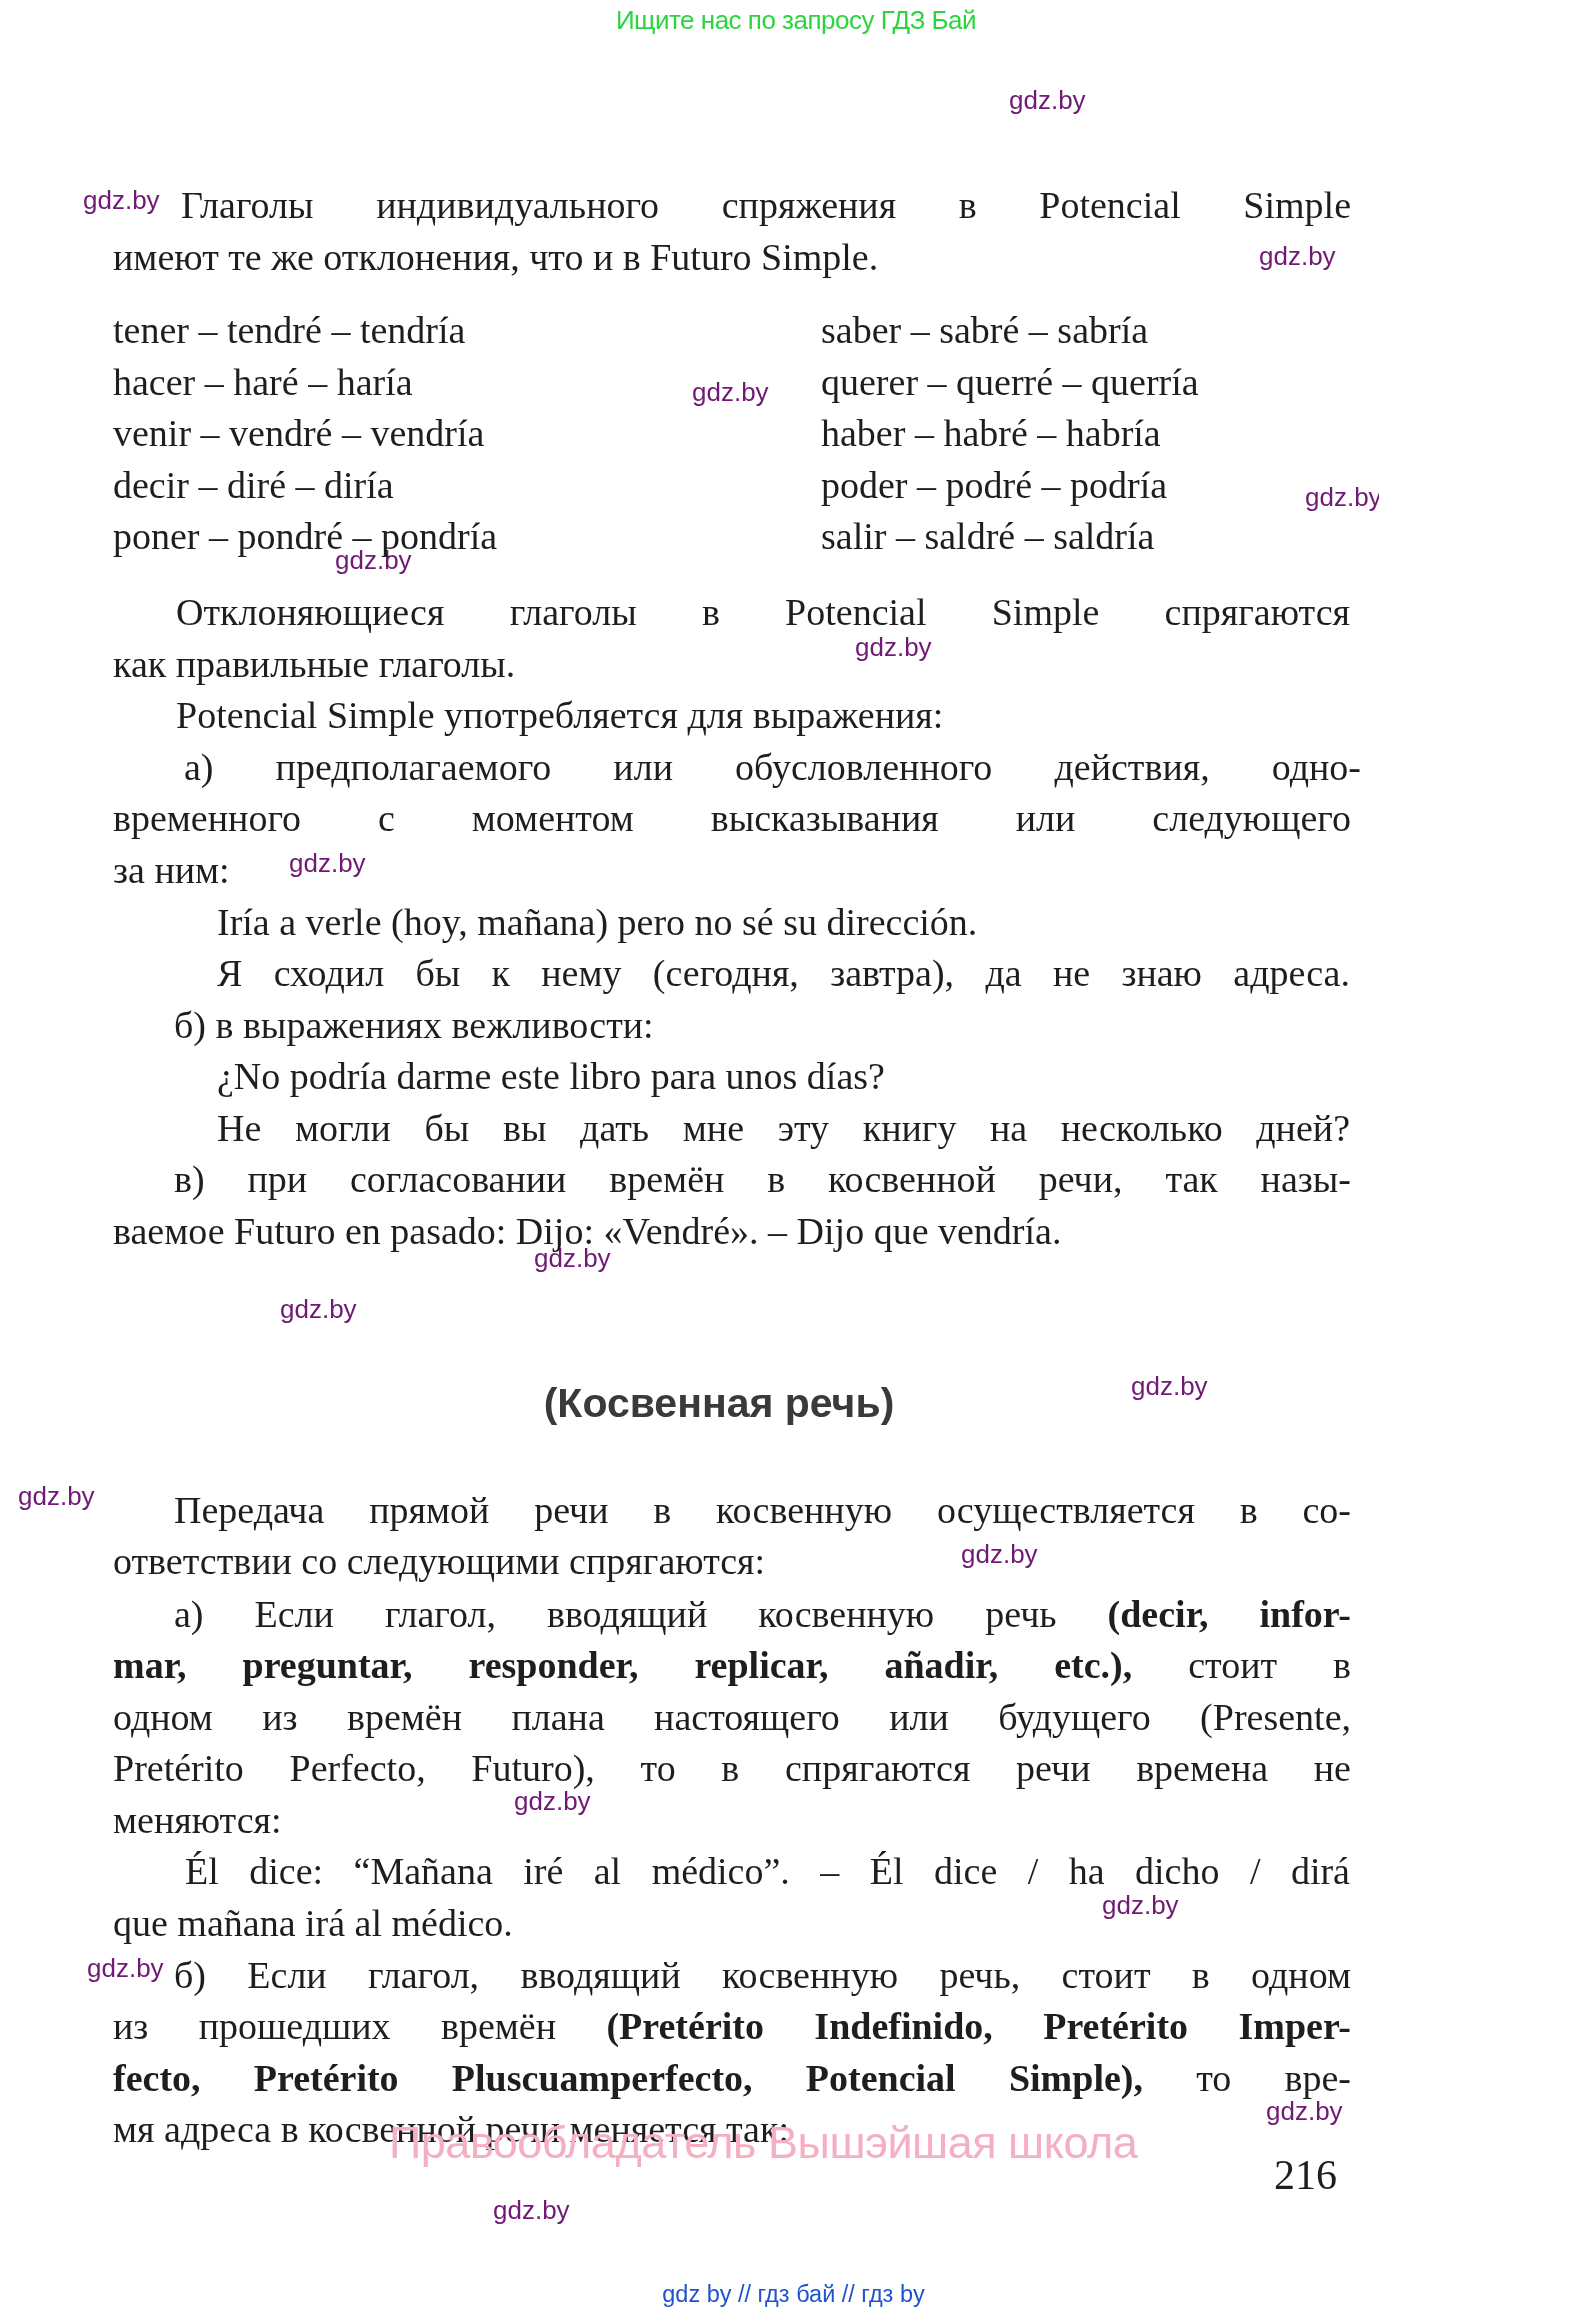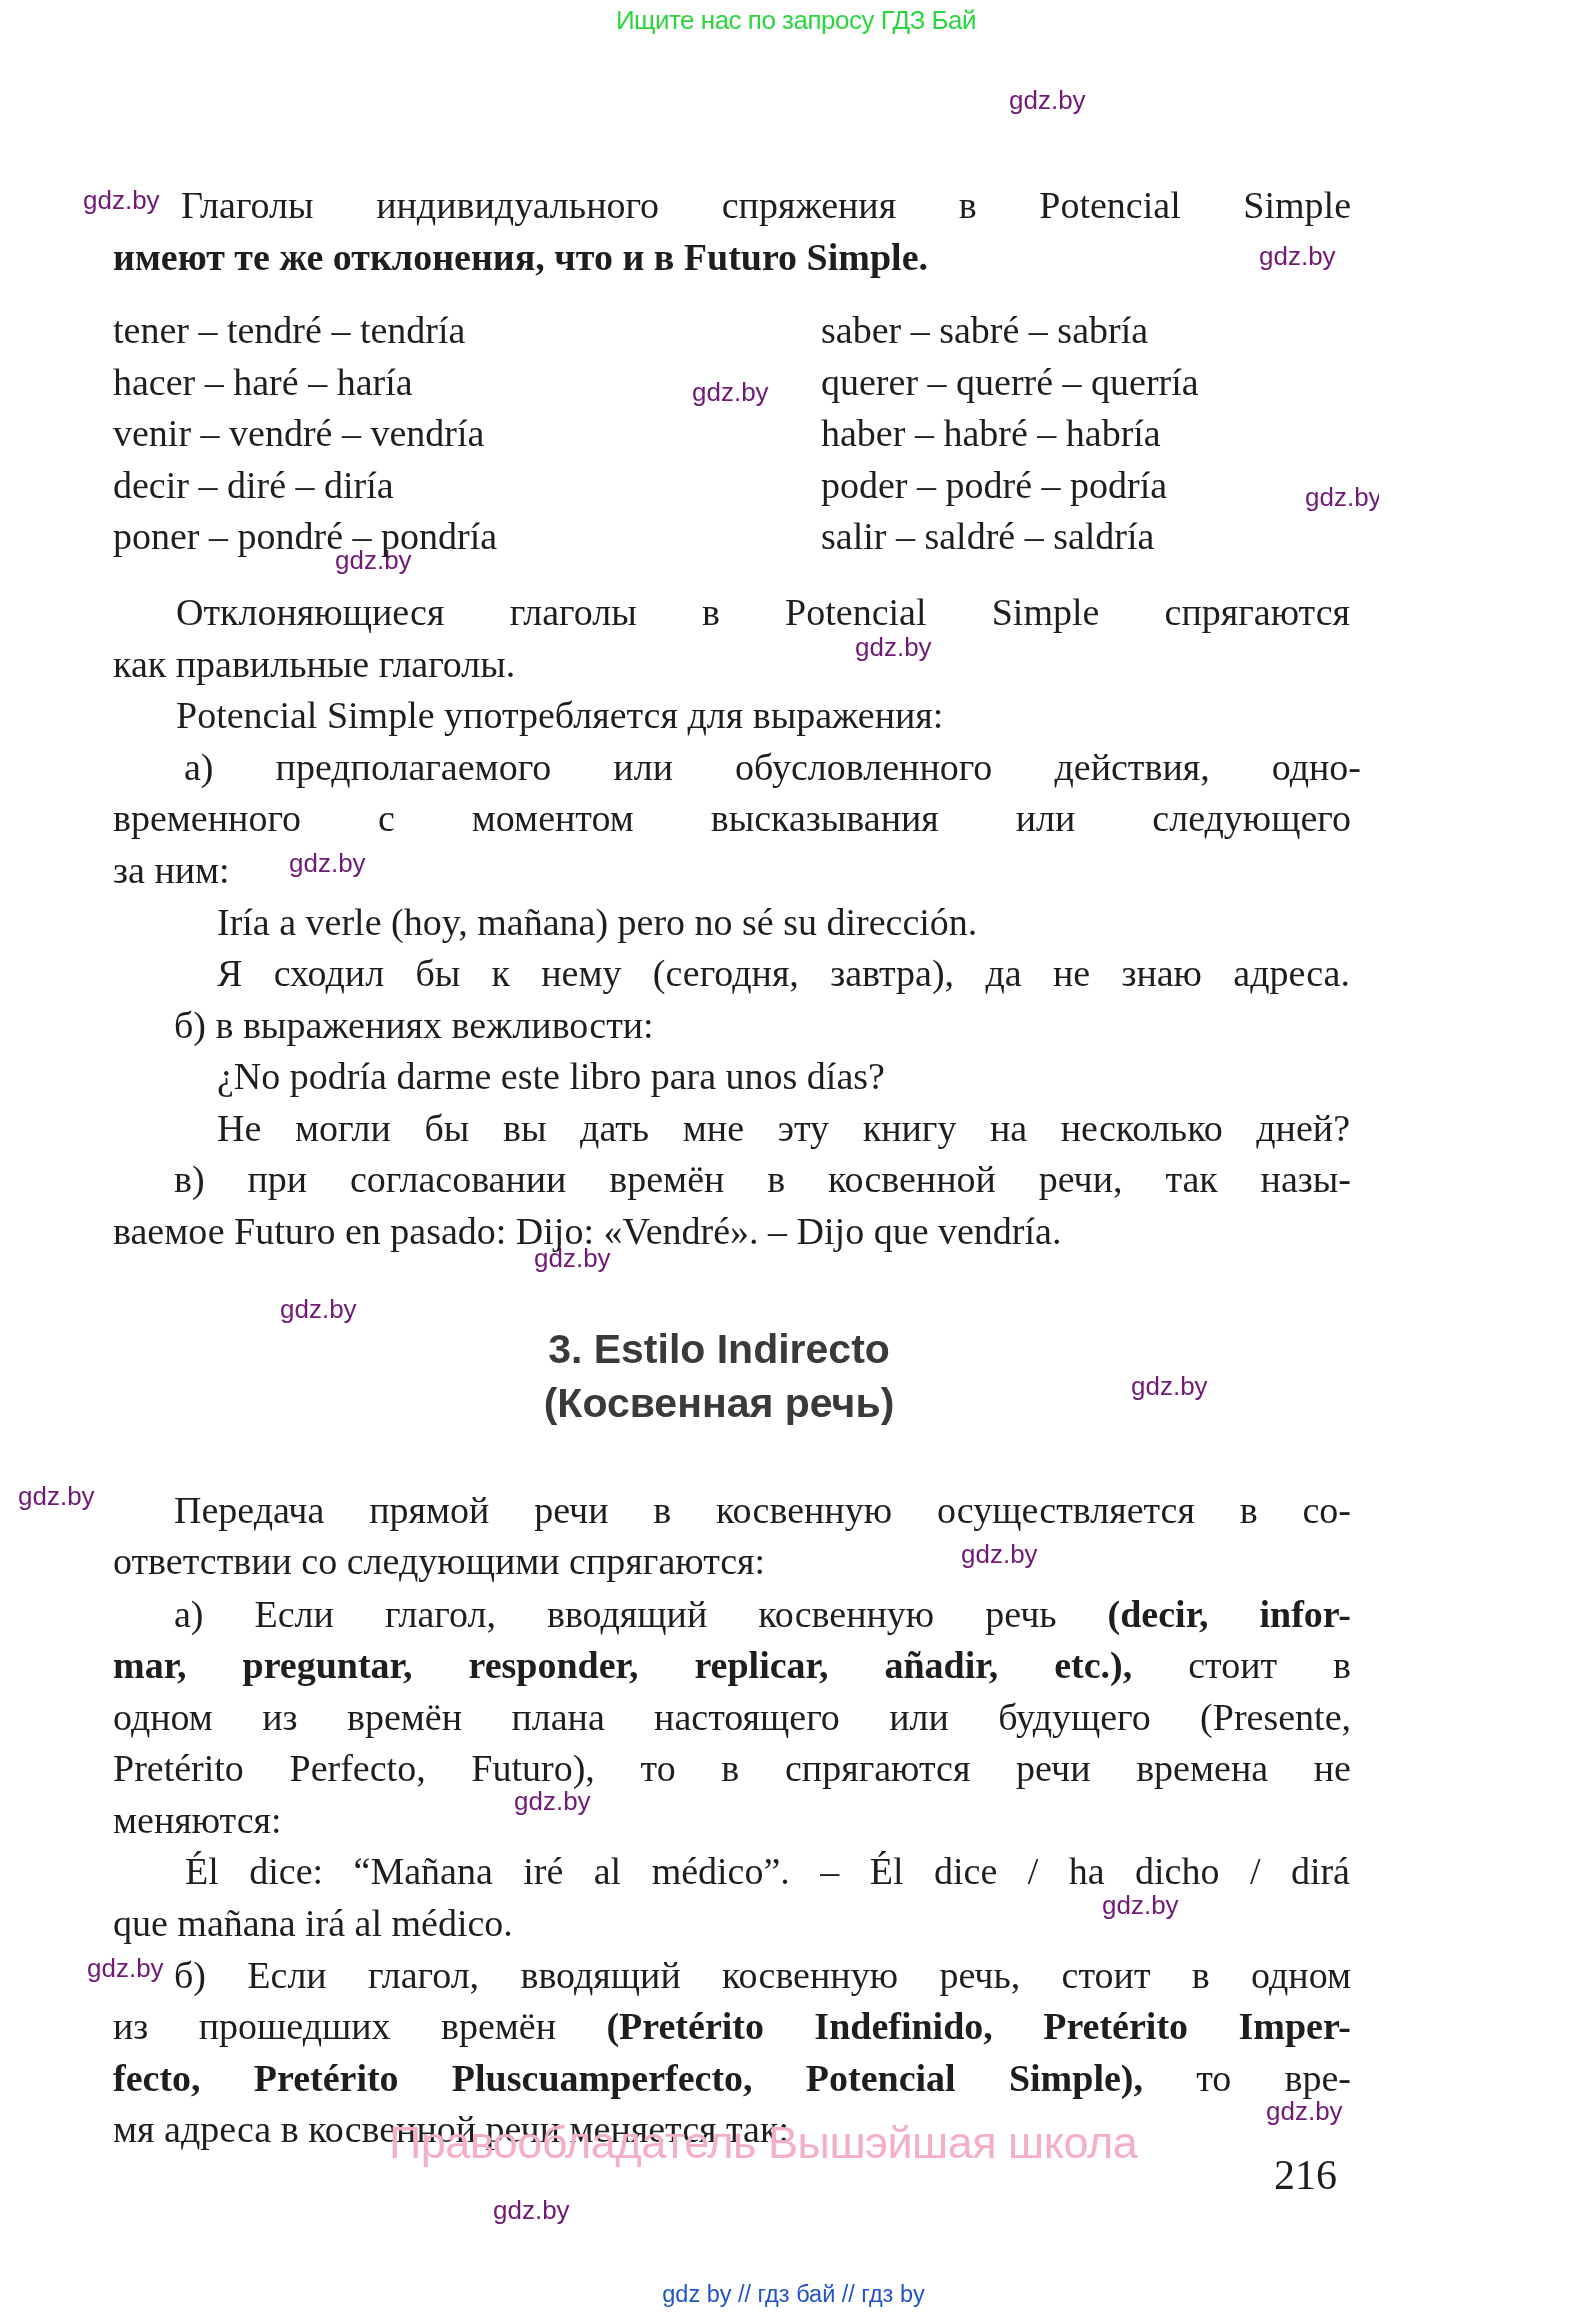--- a/index.html
+++ b/index.html
@@ -57,21 +57,21 @@
   <div class="wm" style="left:18px;   top:1482px;">gdz.by</div>
   <div class="wm" style="left:961px; top:1540px;">gdz.by</div>
   <div class="wm" style="left:1409px; top:1651px;">gdz.by</div>
   <div class="wm" style="left:514px;  top:1787px;">gdz.by</div>
   <div class="wm" style="left:1102px; top:1891px;">gdz.by</div>
   <div class="wm" style="left:87px;   top:1954px;">gdz.by</div>
   <div class="wm" style="left:1266px; top:2097px;">gdz.by</div>
   <div class="wm" style="left:493px;  top:2196px;">gdz.by</div>
 
   <div class="ln just" style="left:181px; top:179px; width:1170px;">Глаголы индивидуального спряжения в Potencial Simple</div>
-  <div class="ln" style="left:113px; top:231px;font-weight:bold;">имеют те же отклонения, что и в Futuro Simple.</div>
+  <div class="ln" style="left:113px; top:231px;">имеют те же отклонения, что и в Futuro Simple.</div>
 
   <div class="ln" style="left:113px; top:304px;font-family:Liberation Serif, serif;">tener – tendré – tendría</div>
   <div class="ln" style="left:113px; top:356px;">hacer – haré – haría</div>
   <div class="ln" style="left:113px; top:407px;">venir – vendré – vendría</div>
   <div class="ln" style="left:113px; top:459px;">decir – diré – diría</div>
   <div class="ln" style="left:113px; top:510px;">poner – pondré – pondría</div>
   <div class="ln" style="left:821px; top:304px;">saber – sabré – sabría</div>
   <div class="ln" style="left:821px; top:356px;">querer – querré – querría</div>
   <div class="ln" style="left:821px; top:407px;">haber – habré – habría</div>
   <div class="ln" style="left:821px; top:459px;">poder – podré – podría</div>
@@ -84,21 +84,20 @@
   <div class="ln just" style="left:113px; top:792px;  width:1238px;">временного с моментом высказывания или следующего</div>
   <div class="ln" style="left:113px; top:844px;">за ним:</div>
   <div class="ln" style="left:217px; top:896px;">Iría a verle (hoy, mañana) pero no sé su dirección.</div>
   <div class="ln just" style="left:217px; top:947px; width:1133px;">Я сходил бы к нему (сегодня, завтра), да не знаю адреса.</div>
   <div class="ln" style="left:174px; top:999px;">б) в выражениях вежливости:</div>
   <div class="ln" style="left:217px; top:1050px;">¿No podría darme este libro para unos días?</div>
   <div class="ln just" style="left:217px; top:1102px; width:1133px;">Не могли бы вы дать мне эту книгу на несколько дней?</div>
   <div class="ln just" style="left:174px; top:1153px; width:1177px;">в) при согласовании времён в косвенной речи, так назы-</div>
   <div class="ln" style="left:113px; top:1205px;">ваемое Futuro en pasado: Dijo: «Vendré». – Dijo que vendría.</div>
 
-  <div class="head" style="top:1323px;">3. Estilo Indirecto</div>
   <div class="head" style="top:1377px;">(Косвенная речь)</div>
 
   <div class="ln just" style="left:174px; top:1484px; width:1177px;">Передача прямой речи в косвенную осуществляется в со-</div>
   <div class="ln" style="left:113px; top:1535px;">ответствии со следующими спрягаются:</div>
   <div class="ln just" style="left:174px; top:1588px; width:1177px;"><span>а) Если глагол, вводящий косвенную речь </span><b>(decir, infor-</b></div>
   <div class="ln just" style="left:113px; top:1639px; width:1238px;"><b>mar, preguntar, responder, replicar, añadir, etc.),</b><span> стоит в</span></div>
   <div class="ln just" style="left:113px; top:1691px; width:1238px;">одном из времён плана настоящего или будущего (Presente,</div>
   <div class="ln just" style="left:113px; top:1742px; width:1238px;">Pretérito Perfecto, Futuro), то в спрягаются речи времена не</div>
   <div class="ln" style="left:113px; top:1794px;">меняются:</div>
   <div class="ln just" style="left:185px; top:1845px; width:1165px;">Él dice: “Mañana iré al médico”. – Él dice / ha dicho / dirá</div>

